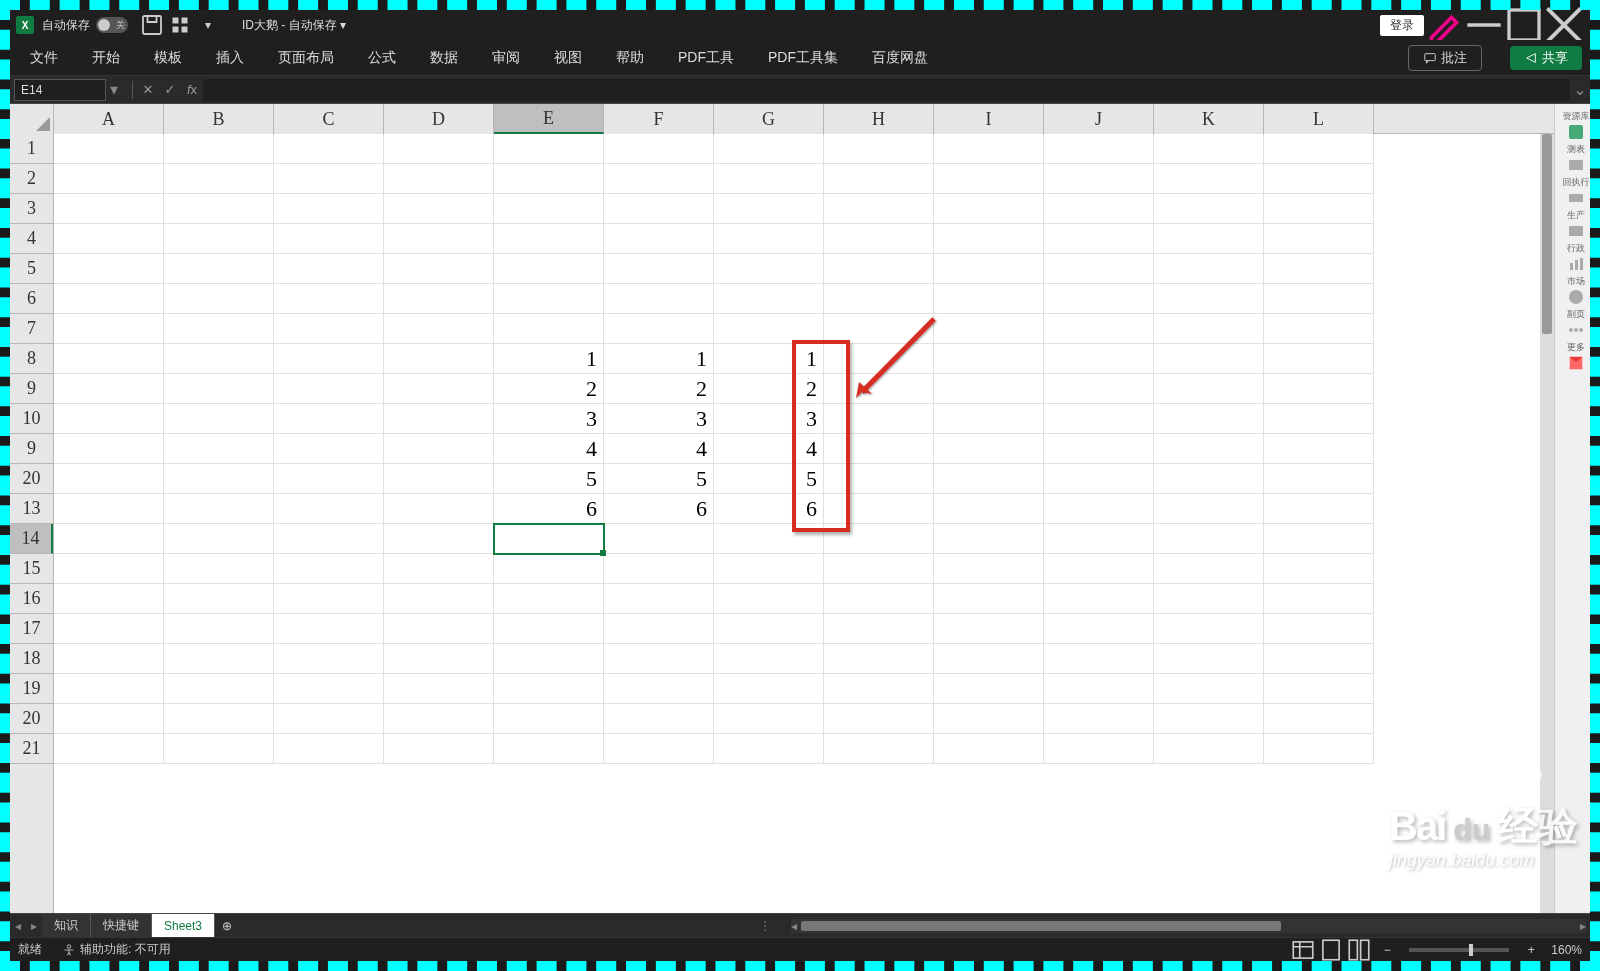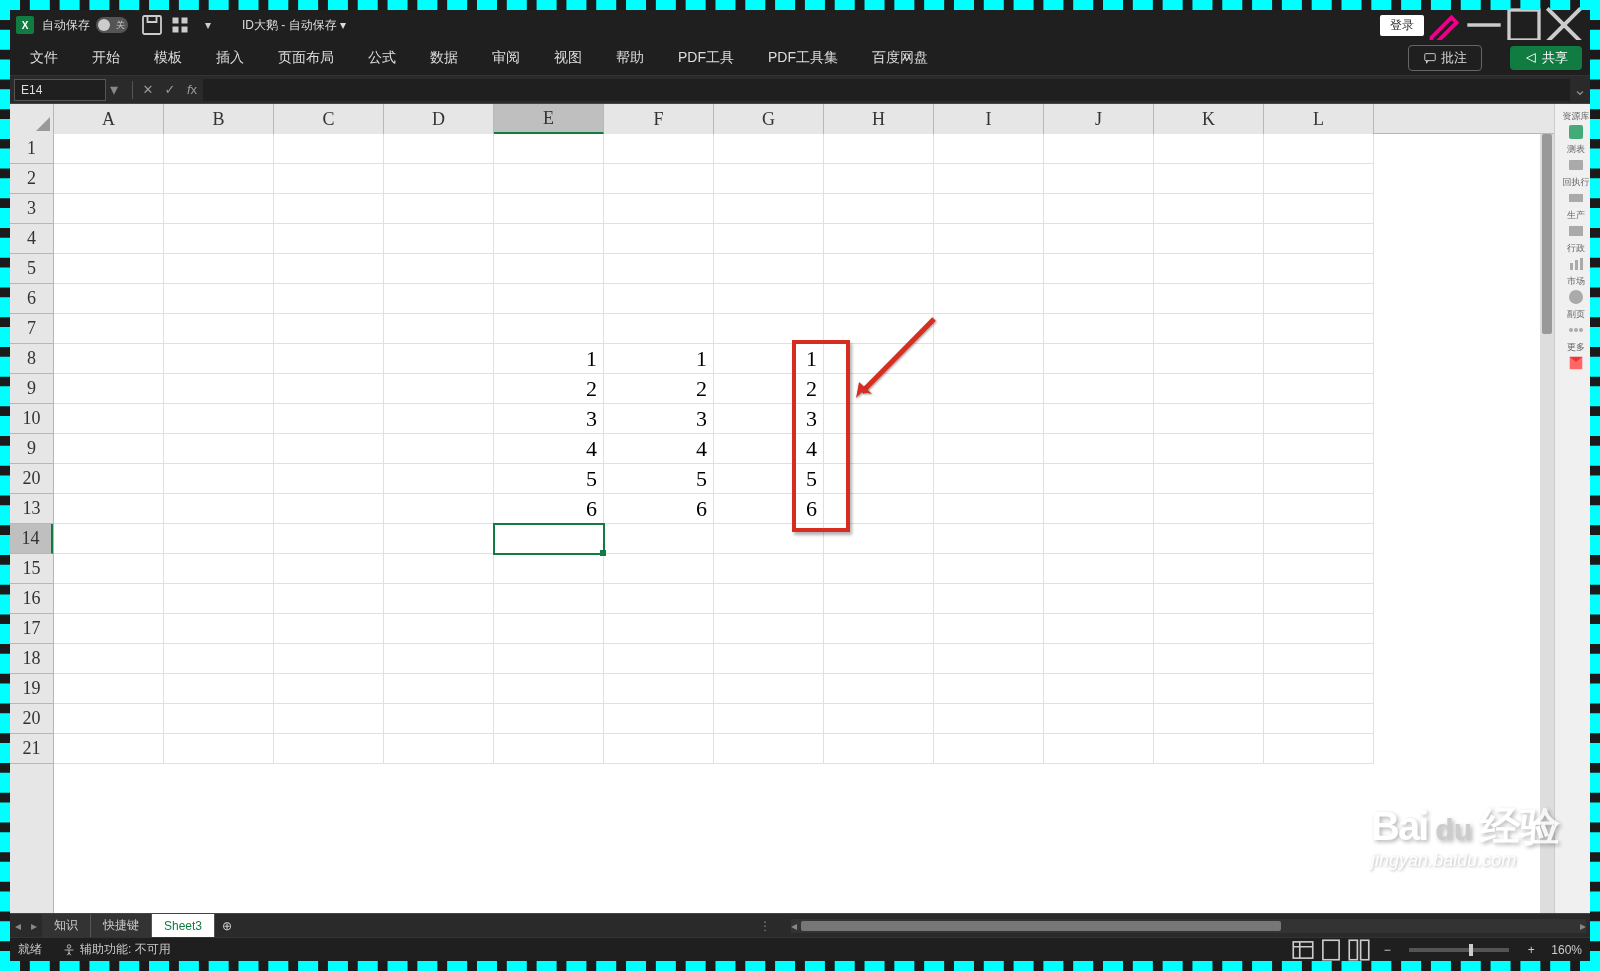--- a/index.html
+++ b/index.html
@@ -78,21 +78,21 @@
   .hscroll-thumb { position: absolute; left: 10px; width: 480px; height: 10px; background: #777; border-radius: 2px; }
 
   
   .status-bar { height: 24px; background: #1f1f1f; display: flex; align-items: center; color: #ccc; font-size: 12px; padding: 0 8px; border-top: 1px solid #333; }
   .status-spacer { flex: 1; }
   .view-btn { width: 26px; height: 20px; display: flex; align-items: center; justify-content: center; cursor: pointer; color: #ccc; margin: 0 1px; }
   .zoom-slider { width: 100px; height: 4px; background: #555; margin: 0 8px; position: relative; }
   .zoom-slider::before { content: ""; position: absolute; left: 60%; top: -4px; width: 4px; height: 12px; background: #ccc; }
 
   
-  .watermark { position: absolute; right: 30px; bottom: 90px; z-index: 100; pointer-events: none; opacity: 0.75; }
+  .watermark { position: absolute; right: 12px; bottom: 90px; z-index: 100; pointer-events: none; opacity: 0.75; }
   .watermark-main { font-size: 40px; font-weight: bold; color: #fff; text-shadow: 2px 2px 4px rgba(0,0,0,0.4); display: flex; align-items: baseline; gap: 4px; }
   .watermark-main .bai { letter-spacing: -2px; }
   .watermark-main .du { background: #fff; color: #bbb; border-radius: 6px; padding: 0 4px; font-size: 30px; }
   .watermark-sub { font-size: 18px; font-style: italic; color: #fff; text-shadow: 1px 1px 3px rgba(0,0,0,0.4); margin-top: -4px; }
   .paw { position: absolute; top: -34px; left: 110px; }
 </style>
 </head>
 <body>
 
 <div class="dashed-border"></div>

